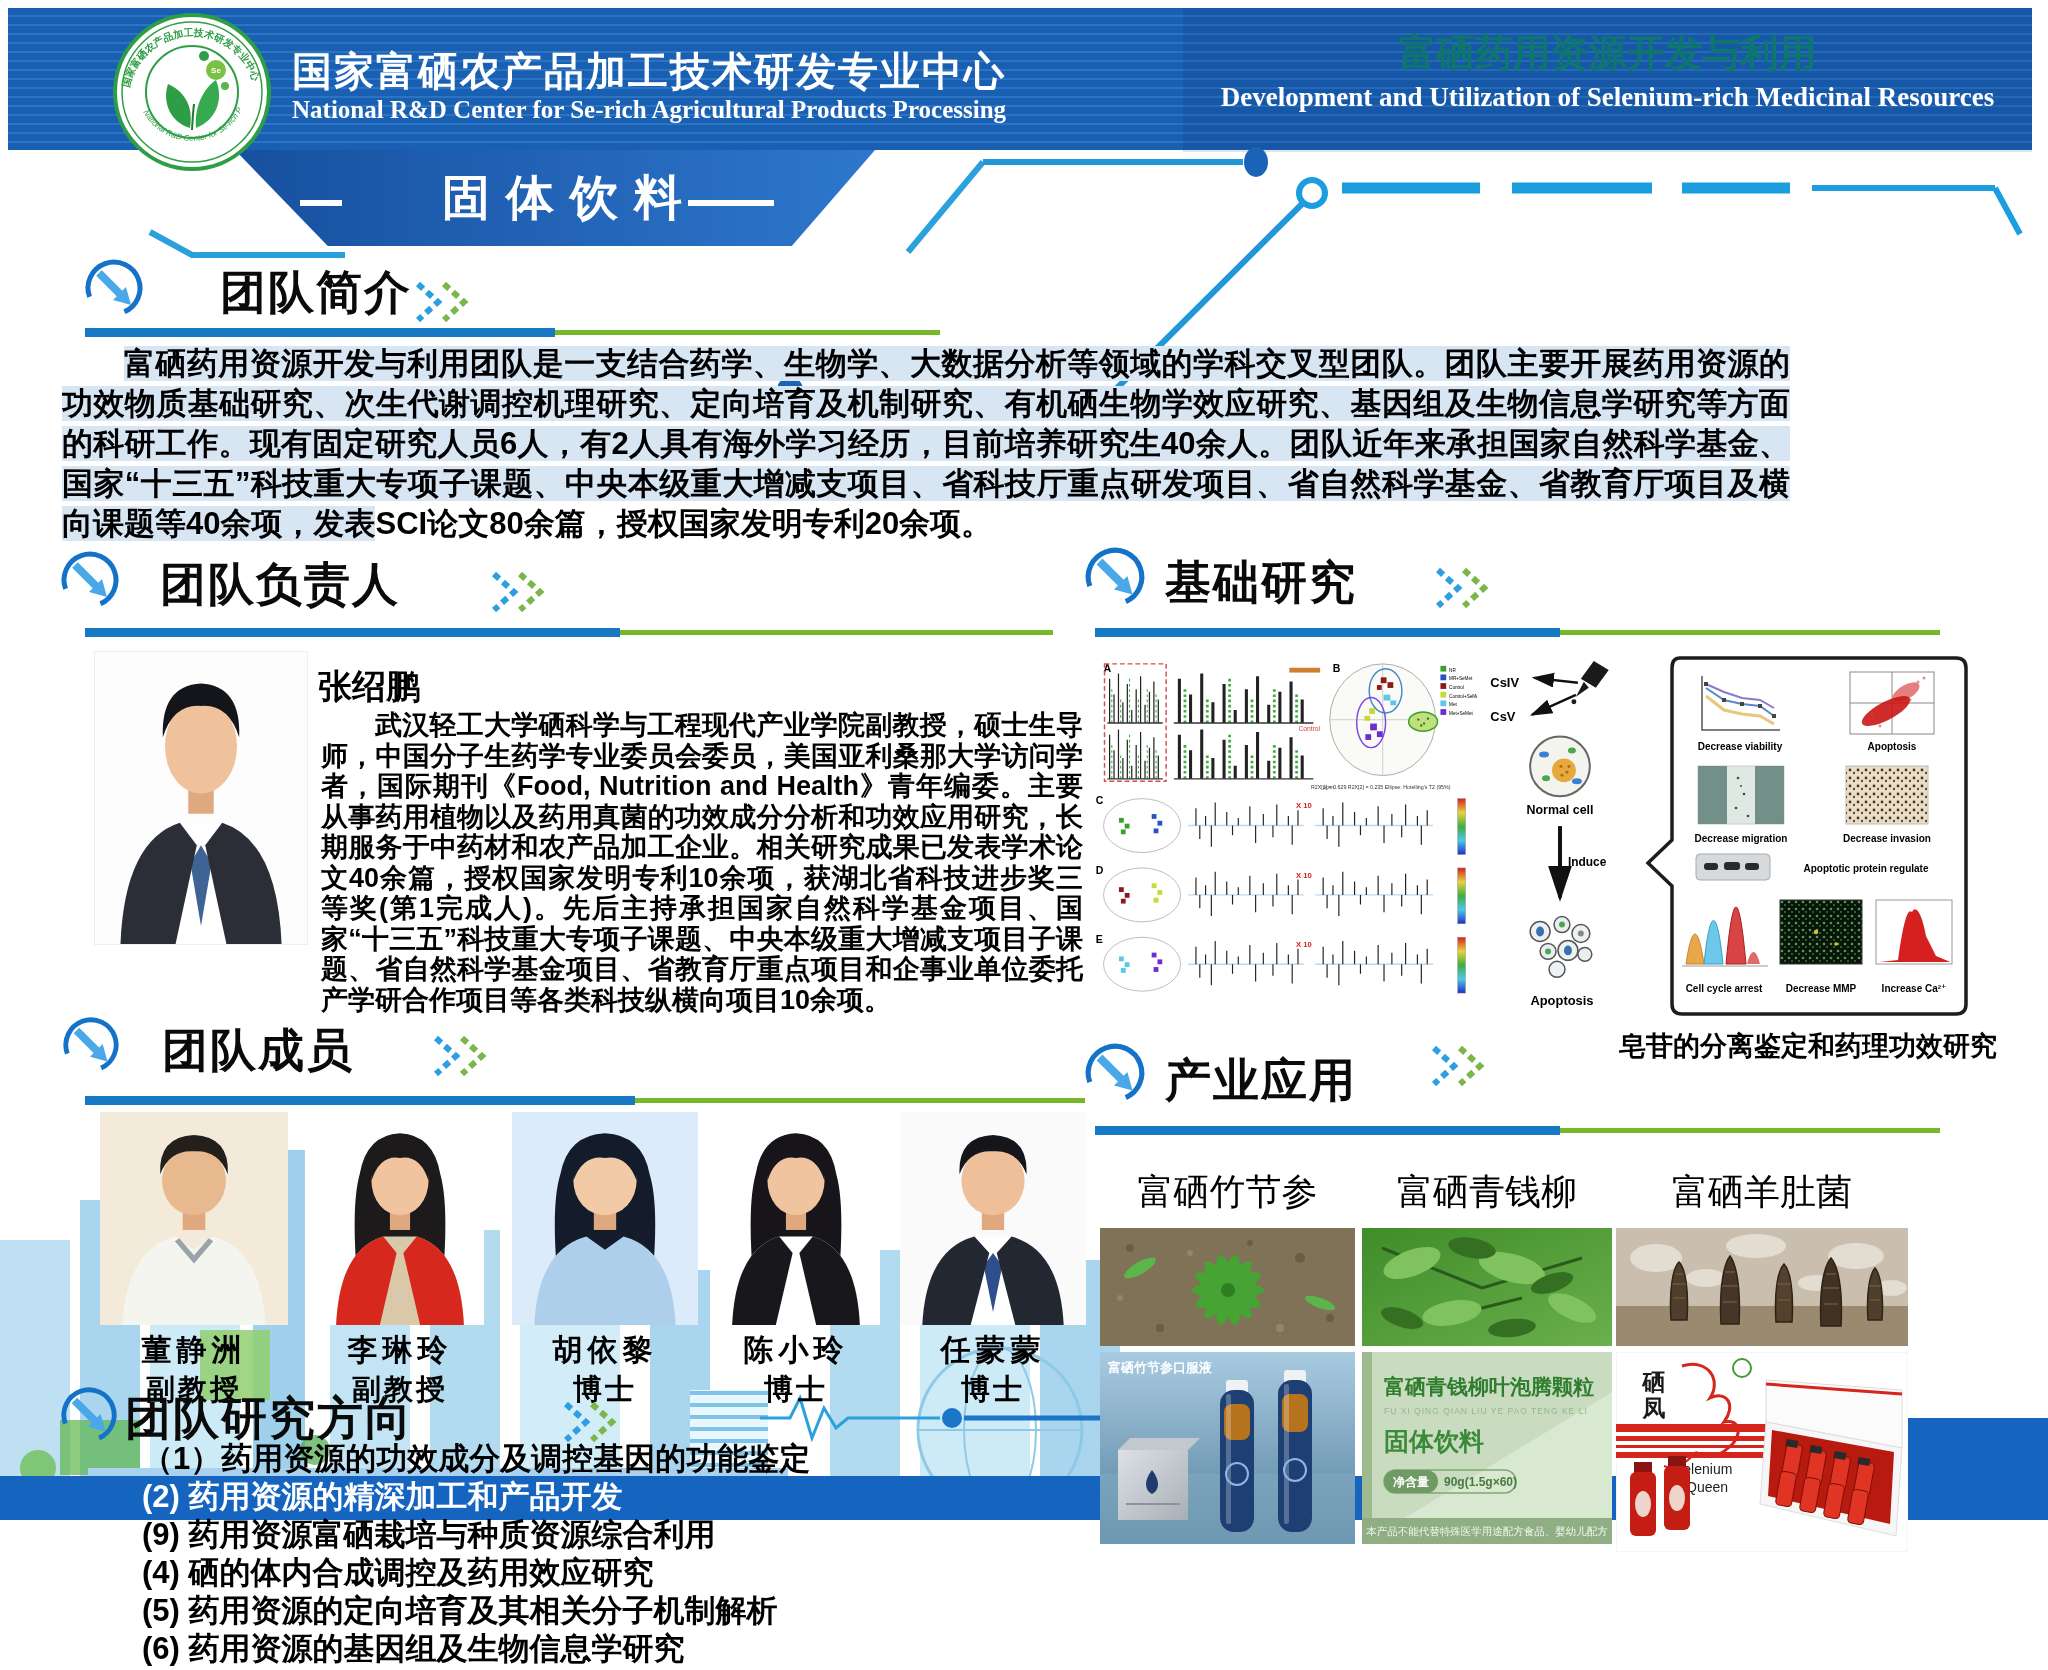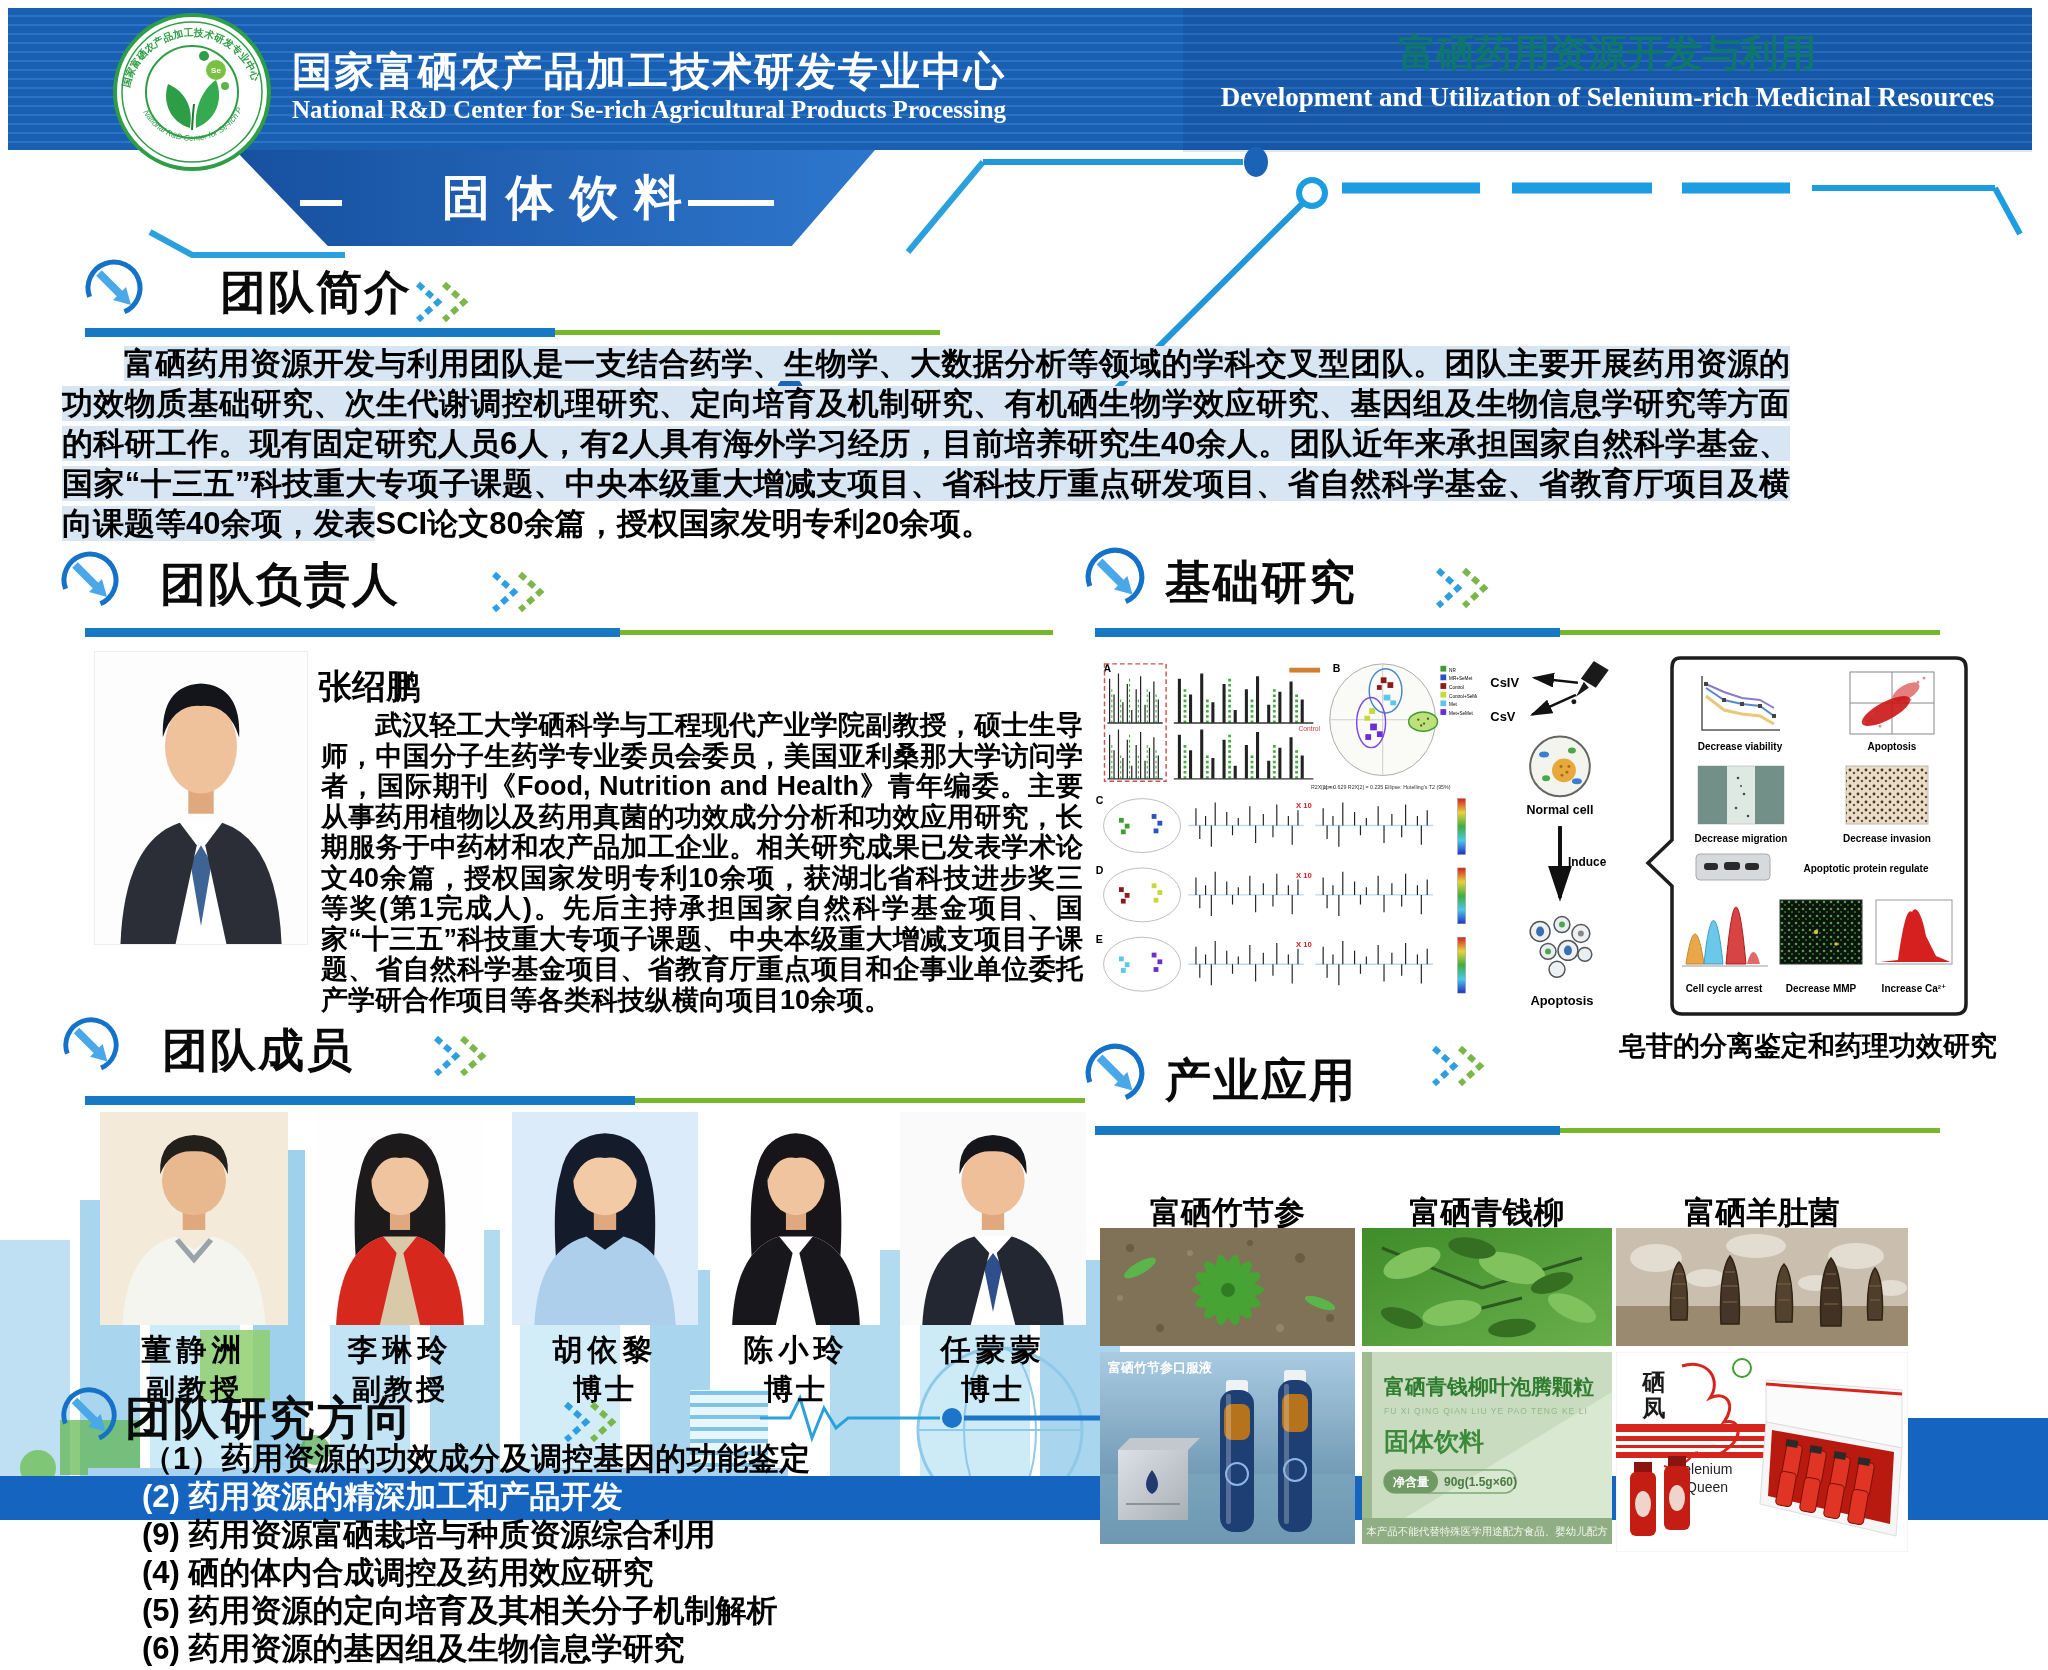--- a/index.html
+++ b/index.html
@@ -35,21 +35,21 @@
   .leader-photo{left:95px;top:652px;width:212px;height:292px;z-index:2;box-shadow:0 0 0 1px #eee;}
   .leader-name{left:318px;top:664px;font-size:34px;font-weight:900;z-index:2;}
   .leader-bio{left:315px;top:704px;width:762px;font-size:27px;font-weight:700;line-height:30.5px;
               text-align:justify;word-break:break-all;text-indent:2em;z-index:2;}
   .fig-caption{font-size:27px;font-weight:900;text-align:center;z-index:2;white-space:nowrap;}
   
   .member-photo{z-index:2;}
   .member-name{font-size:30px;font-weight:900;text-align:center;letter-spacing:5px;z-index:3;white-space:nowrap;}
   .member-role{font-size:29px;font-weight:900;text-align:center;letter-spacing:3px;z-index:3;white-space:nowrap;}
   
-  .crop-label{font-size:31px;font-weight:700;text-align:center;z-index:3;white-space:nowrap;margin-top:24px;}
+  .crop-label{font-size:36px;font-weight:400;text-align:center;z-index:3;white-space:nowrap;}
   .crop-photo,.product{z-index:3;}
   
   .dir-band{left:0;top:1476px;width:2048px;height:44px;background:#1565c0;z-index:1;}
   .dir-lightbar{left:88px;top:1468px;width:700px;height:10px;background:#a8d2ef;z-index:1;}
   .dir-rightrect{left:1908px;top:1418px;width:140px;height:100px;background:#1565c0;z-index:1;}
   .dir-list{left:142px;top:1440px;width:1000px;z-index:2;list-style:none;margin:0;padding:0;}
   .dir-list li{height:38px;line-height:38px;font-size:31px;font-weight:700;white-space:nowrap;}
   .dir-list li.active{color:#fff;}
   
   .city{z-index:0;}

